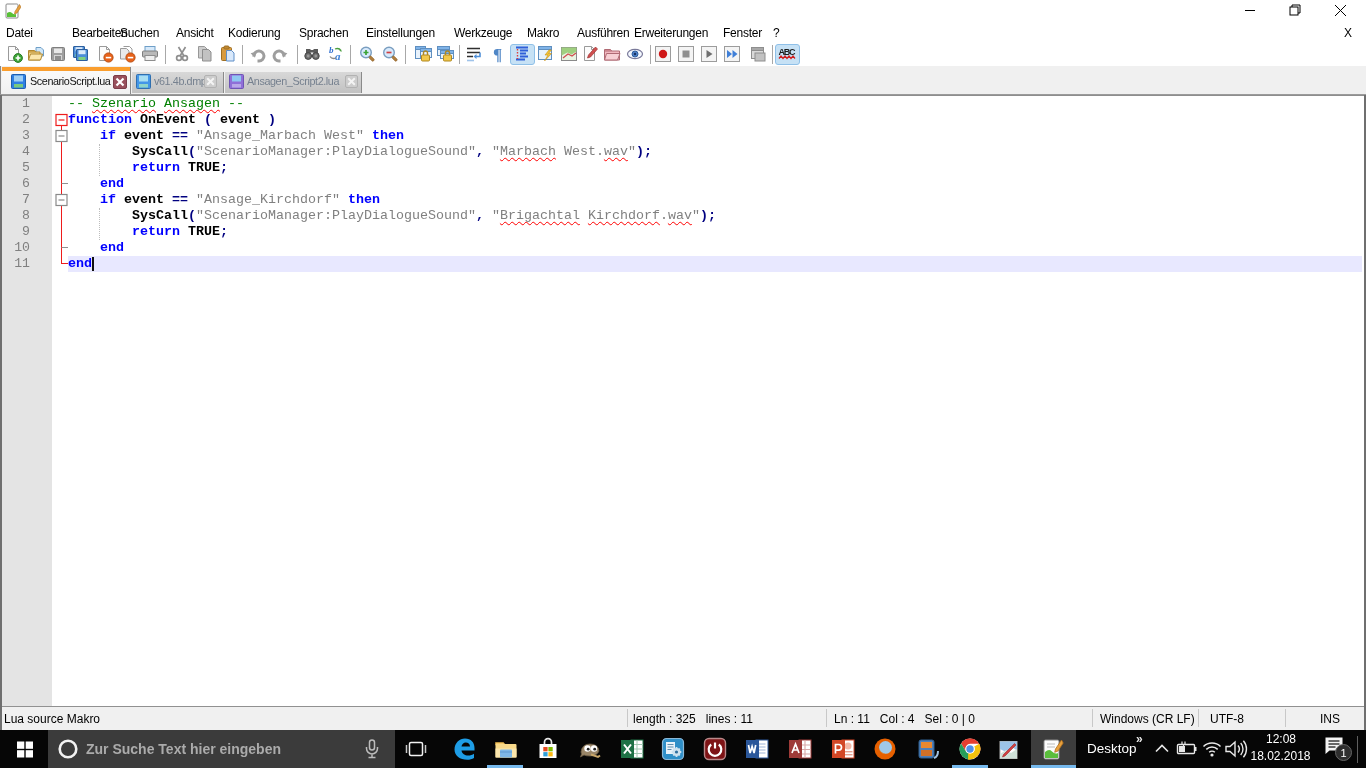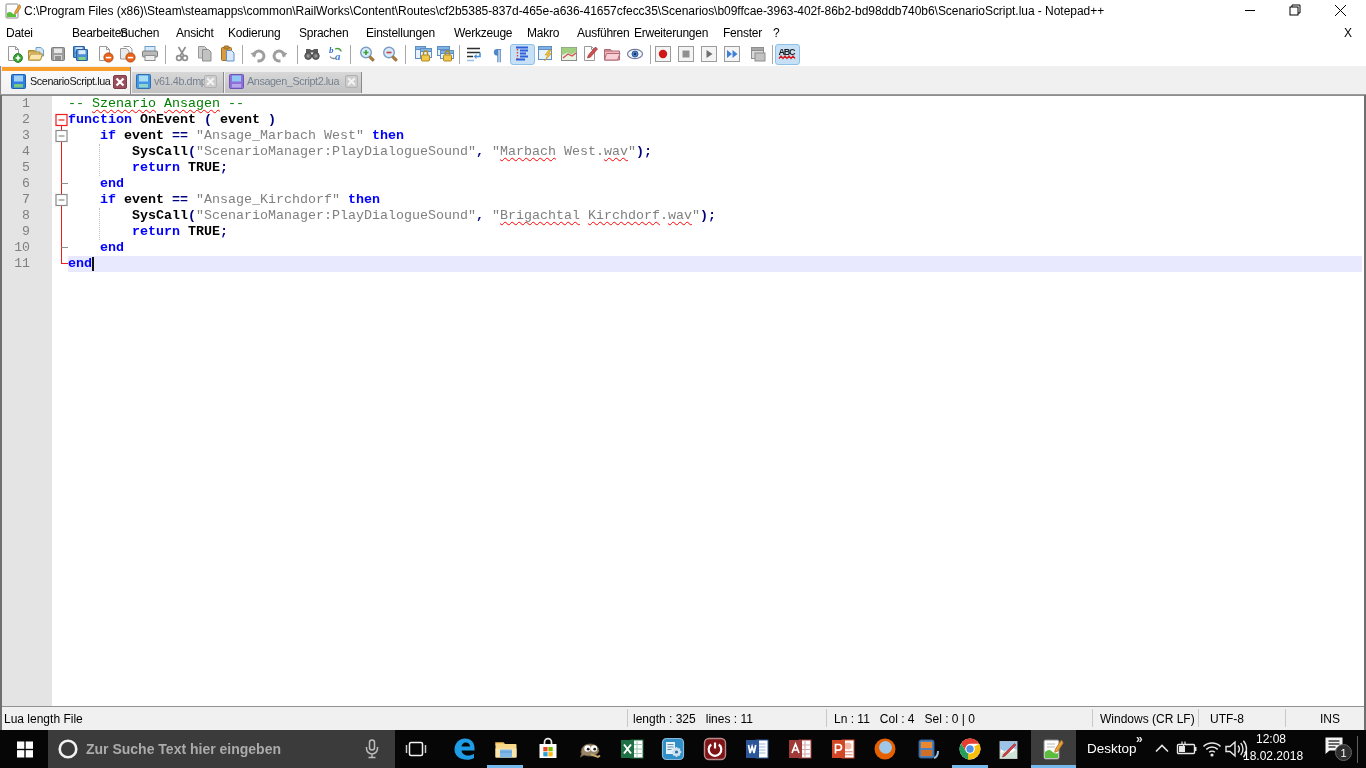--- a/index.html
+++ b/index.html
@@ -58,34 +58,33 @@
   .st { position:absolute; top:6px; font-size:12px; color:#000; white-space:pre; }
   .ssep { position:absolute; top:3px; width:1px; height:18px; background:#c8c8c8; }
 
   
   #taskbar { left:0; top:730px; width:1366px; height:38px; background:#060606; }
   #searchbox { position:absolute; left:48px; top:0; width:347px; height:38px; background:#3b3b3b; }
   #searchtext { position:absolute; left:86px; top:11px; font-size:14px; color:#ababab;font-weight:bold; }
   .tb-underline { position:absolute; top:35px; height:3px; background:#76b9ed; }
   #nppbtn { position:absolute; left:1031px; top:0; width:45px; height:38px; background:#3d3d3d; }
   #desktoplbl { position:absolute; left:1087px; top:11px; font-size:13.5px; color:#fff; }
-  .trayclock { position:absolute; color:#fff; font-size:12px; text-align:left; }
+  .trayclock { position:absolute; color:#fff; font-size:12px; text-align:center; }
 </style>
 </head>
 <body>
 <div id="root">
 
   <div id="titlebar" class="abs">
     <svg class="abs" style="left:5px;top:3px" width="16" height="16" viewBox="0 0 16 16">
       <rect x="1" y="1" width="12" height="14" rx="1" fill="#fdfdfd" stroke="#8a8a8a"></rect>
       <path d="M2 10 q3 -2 5 0 q2 2 4 1 l0 3 l-9 0 z" fill="#58c037"></path>
       <path d="M9 1 l5 0 l1 5 l-3 3 z" fill="#fff" opacity="0.1"></path>
       <path d="M14.5 1.5 l-4.5 7 l-0.5 2.5 l2.5 -1 l4 -6 z" fill="#e8a03c" stroke="#b07020" stroke-width="0.6"></path>
     </svg>
-    <div id="title-text" class="abs">C:\Program Files (x86)\Steam\steamapps\common\RailWorks\Content\Routes\cf2b5385-837d-465e-a636-41657cfecc35\Scenarios\b09ffcae-3963-402f-86b2-bd98ddb740b6\ScenarioScript.lua - Notepad++</div>
     <svg class="abs" style="left:1240px;top:0" width="120" height="22" viewBox="0 0 120 22">
       <line x1="5" y1="10.5" x2="15" y2="10.5" stroke="#000" stroke-width="1"></line>
       <rect x="50" y="7" width="8" height="8" fill="none" stroke="#000" stroke-width="1"></rect>
       <path d="M52 7 v-2 h8 v8 h-2" fill="none" stroke="#000" stroke-width="1"></path>
       <path d="M95 5 l11 11 M106 5 l-11 11" stroke="#000" stroke-width="1"></path>
     </svg>
   </div>
 
   <div id="menubar" class="abs">
     <span class="mi" style="left:6px">Datei</span>
@@ -393,21 +392,21 @@
         <line x1="58.5" y1="105" x2="64.5" y2="105" stroke="#8a8a8a" stroke-width="1.2"></line>
       </g>
     </svg>
     <div id="caret" class="abs"></div>
   </div>
 
   <div id="sbar" class="abs">
     <div id="sb-top"></div>
       <div id="sb-left"></div>
       <div id="sb-right"></div>
-    <span class="st" style="left:4px">Lua length File</span>
+    <span class="st" style="left:4px">Lua source Makro</span>
     <span class="st" style="left:633px">length : 325&nbsp;&nbsp;&nbsp;lines : 11</span>
     <span class="st" style="left:834px">Ln : 11&nbsp;&nbsp;&nbsp;Col : 4&nbsp;&nbsp;&nbsp;Sel : 0 | 0</span>
     <span class="st" style="left:1100px">Windows (CR LF)</span>
     <span class="st" style="left:1210px">UTF-8</span>
     <span class="st" style="left:1320px">INS</span>
     <div class="ssep" style="left:627px"></div>
     <div class="ssep" style="left:826px"></div>
     <div class="ssep" style="left:1092px"></div>
     <div class="ssep" style="left:1198px"></div>
     <div class="ssep" style="left:1285px"></div>

